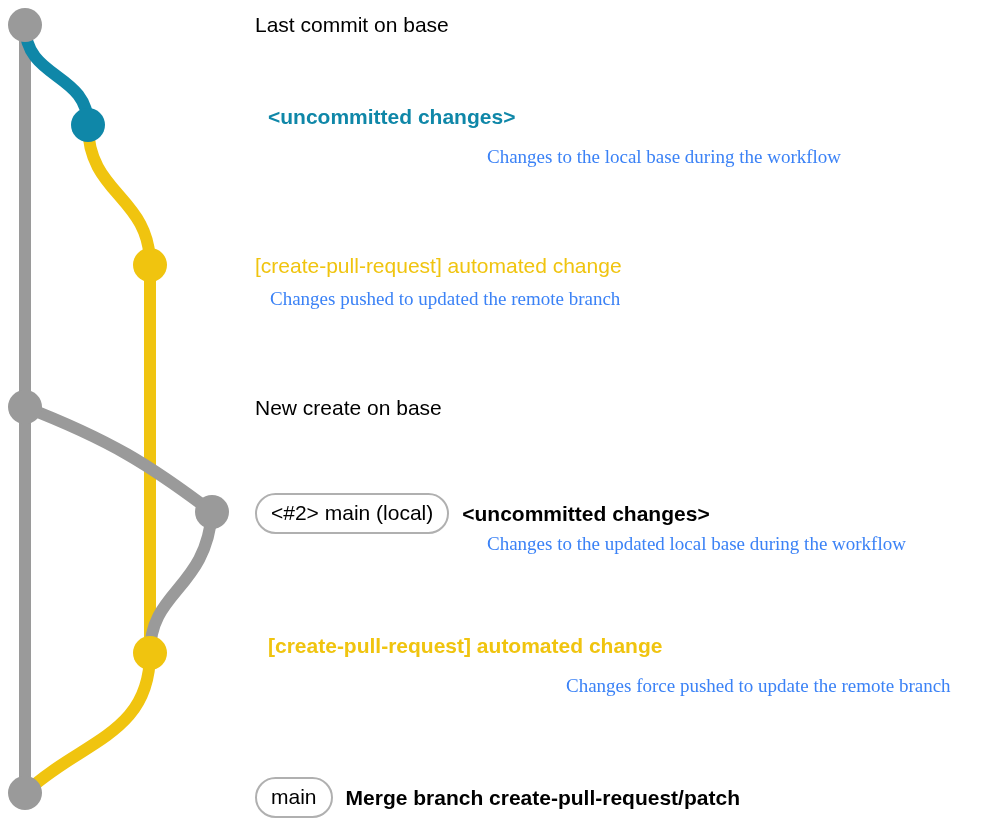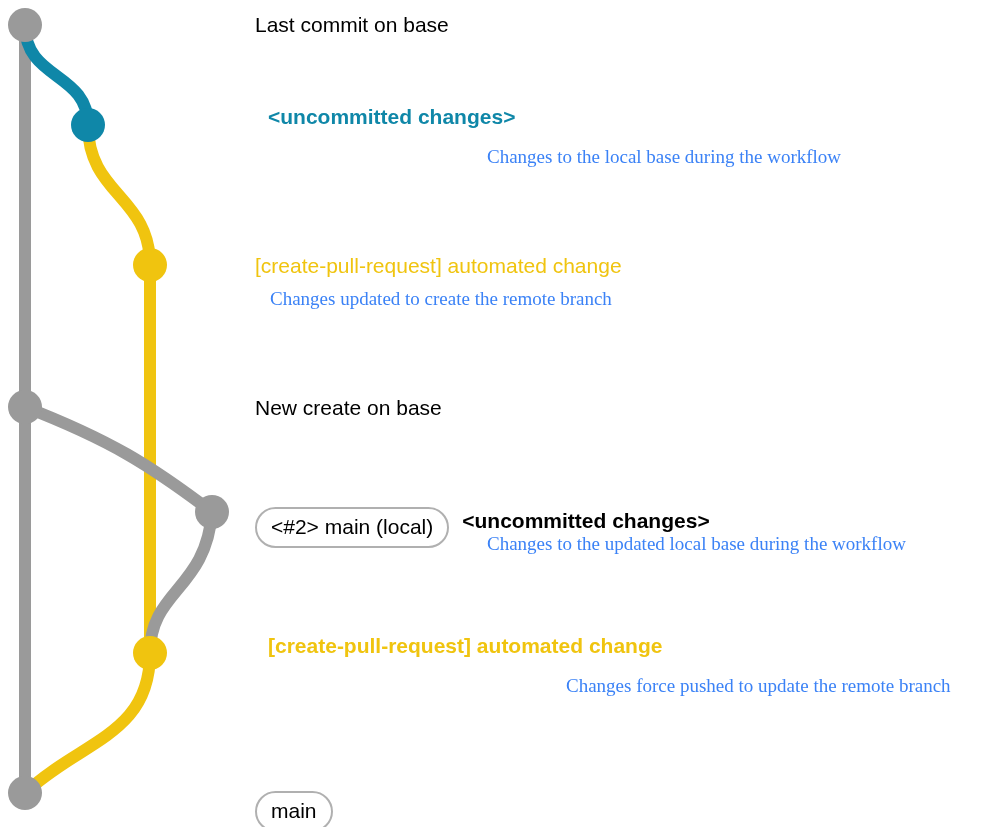--- a/index.html
+++ b/index.html
@@ -57,21 +57,21 @@
     line-height: 1;
     color: #3b82f6;
     white-space: nowrap;
   }
   .gap-8 { margin-left: 13px; font-weight: bold; }
   .c-blue   { color: #0f87a8; }
   .c-yellow { color: #f0c40f; }
   .c-gray   { color: #000000; }
   .b-blue   { border-color: #0f87a8; }
   .b-yellow { border-color: #f0c40f; }
-  .b-gray   { border-color: #b0b0b0; margin-top: 14px; }
+  .b-gray   { border-color: #b0b0b0; }
 </style>
 </head>
 <body>
 
 <svg id="graph" viewBox="0 0 981 827" xmlns="http://www.w3.org/2000/svg">
   <g fill="none" stroke-width="12" stroke-linecap="round">
 
     <path d="M25,25 L25,793" stroke="#9a9a9a"></path>
 
     <path d="M25,25 C25,80 88,72 88,125" stroke="#0f87a8"></path>
@@ -98,30 +98,31 @@
 </svg>
 
 <div class="plain-subject c-gray" style="left:255px; top:14px;">Last commit on base</div>
 
 <div class="row" style="left:255px; top:106px;">
   <span class="subject c-blue gap-8">&lt;uncommitted changes&gt;</span>
 </div>
 <div class="desc" style="left:487px; top:147px;">Changes to the local base during the workflow</div>
 
 <div class="plain-subject c-yellow" style="left:255px; top:255px;">[create-pull-request] automated change</div>
-<div class="desc" style="left:270px; top:289px;">Changes updated to create the remote branch</div>
+<div class="desc" style="left:270px; top:289px;">Changes pushed to updated the remote branch</div>
 
 <div class="plain-subject c-gray" style="left:255px; top:397px;">New create on base</div>
 
 <div class="row" style="left:255px; top:493px;">
   <span class="pill c-gray b-gray">&lt;#2&gt; main (local)</span>
   <span class="subject c-gray gap-8">&lt;uncommitted changes&gt;</span>
 </div>
 <div class="desc" style="left:487px; top:534px;">Changes to the updated local base during the workflow</div>
 
 <div class="row" style="left:255px; top:635px;">
   <span class="subject c-yellow gap-8">[create-pull-request] automated change</span>
 </div>
 <div class="desc" style="left:566px; top:676px;">Changes force pushed to update the remote branch</div>
 
 <div class="row" style="left:255px; top:777px;">
   <span class="pill c-gray b-gray">main</span>
+  <span class="subject c-gray gap-8">Merge branch create-pull-request/patch</span>
 </div>
 
 </body></html>

